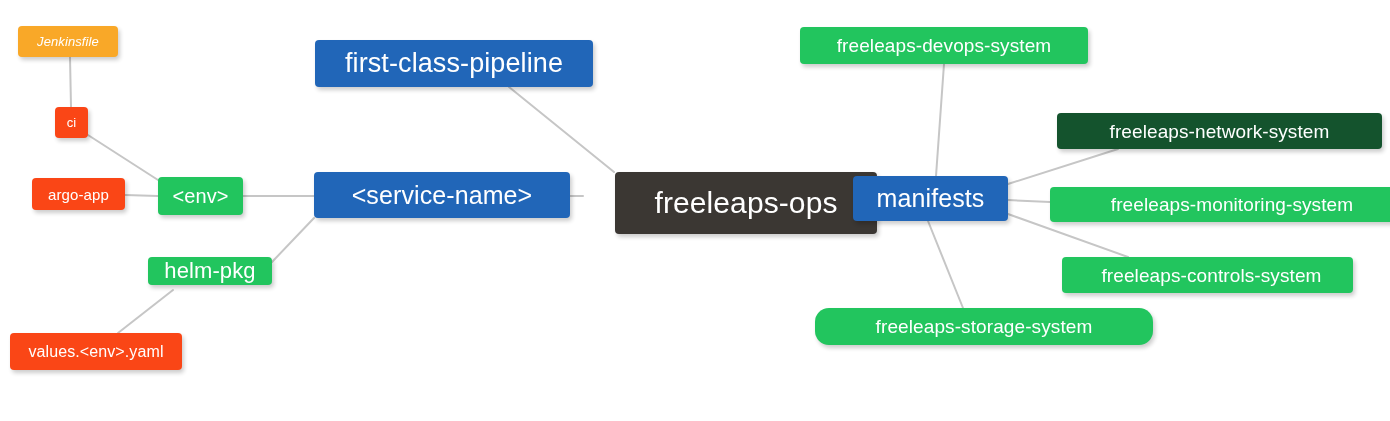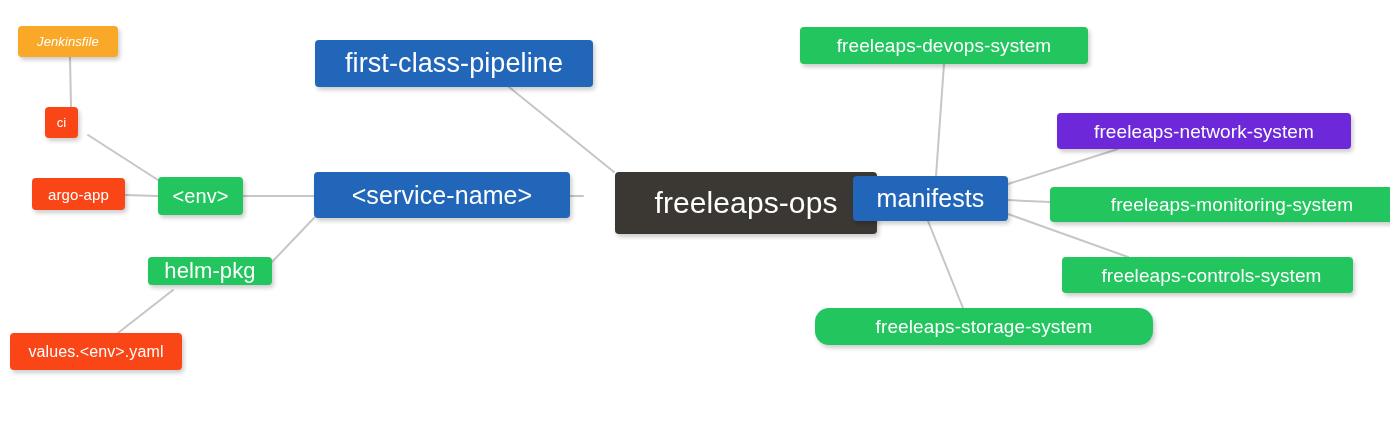--- a/index.html
+++ b/index.html
@@ -64,21 +64,21 @@
       <line x1="936" y1="176" x2="944" y2="64" stroke="#c6c6c6" stroke-width="2" stroke-linecap="round"></line>
       <line x1="1008" y1="184" x2="1118" y2="149" stroke="#c6c6c6" stroke-width="2" stroke-linecap="round"></line>
       <line x1="1008" y1="200" x2="1050" y2="202" stroke="#c6c6c6" stroke-width="2" stroke-linecap="round"></line>
       <line x1="1008" y1="214" x2="1128" y2="257" stroke="#c6c6c6" stroke-width="2" stroke-linecap="round"></line>
       <line x1="928" y1="221" x2="963" y2="308" stroke="#c6c6c6" stroke-width="2" stroke-linecap="round"></line>
     </svg>
   <div id="node-layer">
       <div class="node" style="left: 18px; top: 26px; width: 100px; height: 31px; background: rgb(249, 168, 40); font-size: 13px; font-style: italic;">
         <span class="node-label">Jenkinsfile</span>
       </div>
-      <div class="node" style="left: 45px; top: 107px; width: 33px; height: 31px; background: rgb(250, 70, 22); font-size: 13px;">
+      <div class="node" style="left: 55px; top: 107px; width: 33px; height: 31px; background: rgb(250, 70, 22); font-size: 13px;">
         <span class="node-label">ci</span>
       </div>
       <div class="node" style="left: 32px; top: 178px; width: 93px; height: 32px; background: rgb(250, 70, 22); font-size: 15px;">
         <span class="node-label">argo-app</span>
       </div>
       <div class="node" style="left: 158px; top: 177px; width: 85px; height: 38px; background: rgb(34, 197, 94); font-size: 20px;">
         <span class="node-label">&lt;env&gt;</span>
       </div>
       <div class="node" style="left: 148px; top: 257px; width: 124px; height: 28px; background: rgb(34, 197, 94); font-size: 22px;">
         <span class="node-label">helm-pkg</span>
@@ -94,21 +94,21 @@
       </div>
       <div class="node" style="left: 583px; top: 172px; width: 262px; height: 62px; background: rgb(59, 55, 51); font-size: 30px; margin-left: 32px;">
         <span class="node-label">freeleaps-ops</span>
       </div>
       <div class="node" style="left: 853px; top: 176px; width: 155px; height: 45px; background: rgb(33, 102, 184); font-size: 25px;">
         <span class="node-label">manifests</span>
       </div>
       <div class="node" style="left: 800px; top: 27px; width: 288px; height: 37px; background: rgb(34, 197, 94); font-size: 19px;">
         <span class="node-label">freeleaps-devops-system</span>
       </div>
-      <div class="node" style="left: 1057px; top: 113px; width: 294px; height: 36px; background: #6d28d9; font-size: 19px; align-items: center;">
+      <div class="node" style="left: 1057px; top: 113px; width: 325px; height: 36px; background: #14532d; font-size: 19px; align-items: center;">
         <span class="node-label">freeleaps-network-system</span>
       </div>
       <div class="node" style="left: 1050px; top: 187px; width: 364px; height: 35px; background: rgb(34, 197, 94); font-size: 19px;">
         <span class="node-label">freeleaps-monitoring-system</span>
       </div>
       <div class="node" style="left: 1062px; top: 257px; width: 291px; height: 36px; background: rgb(34, 197, 94); font-size: 19px; padding-left: 17px;">
         <span class="node-label">freeleaps-controls-system</span>
       </div>
       <div class="node" style="left: 815px; top: 308px; width: 338px; height: 37px; background: rgb(34, 197, 94); font-size: 19px; border-radius: 14px;">
         <span class="node-label">freeleaps-storage-system</span>

